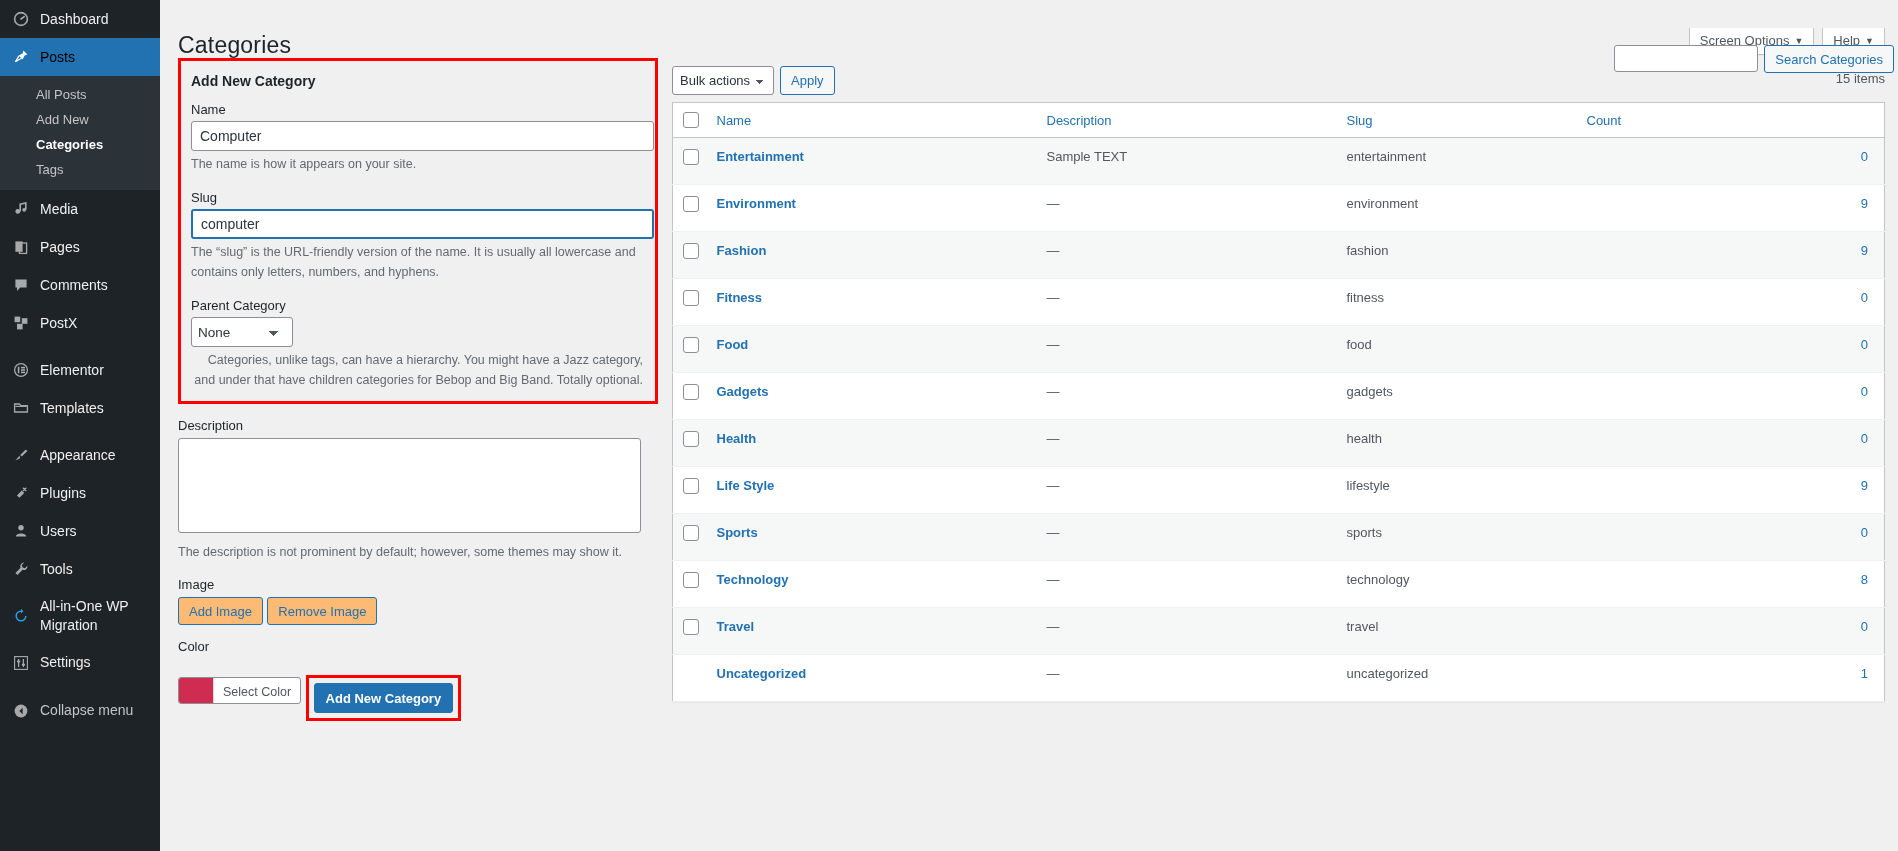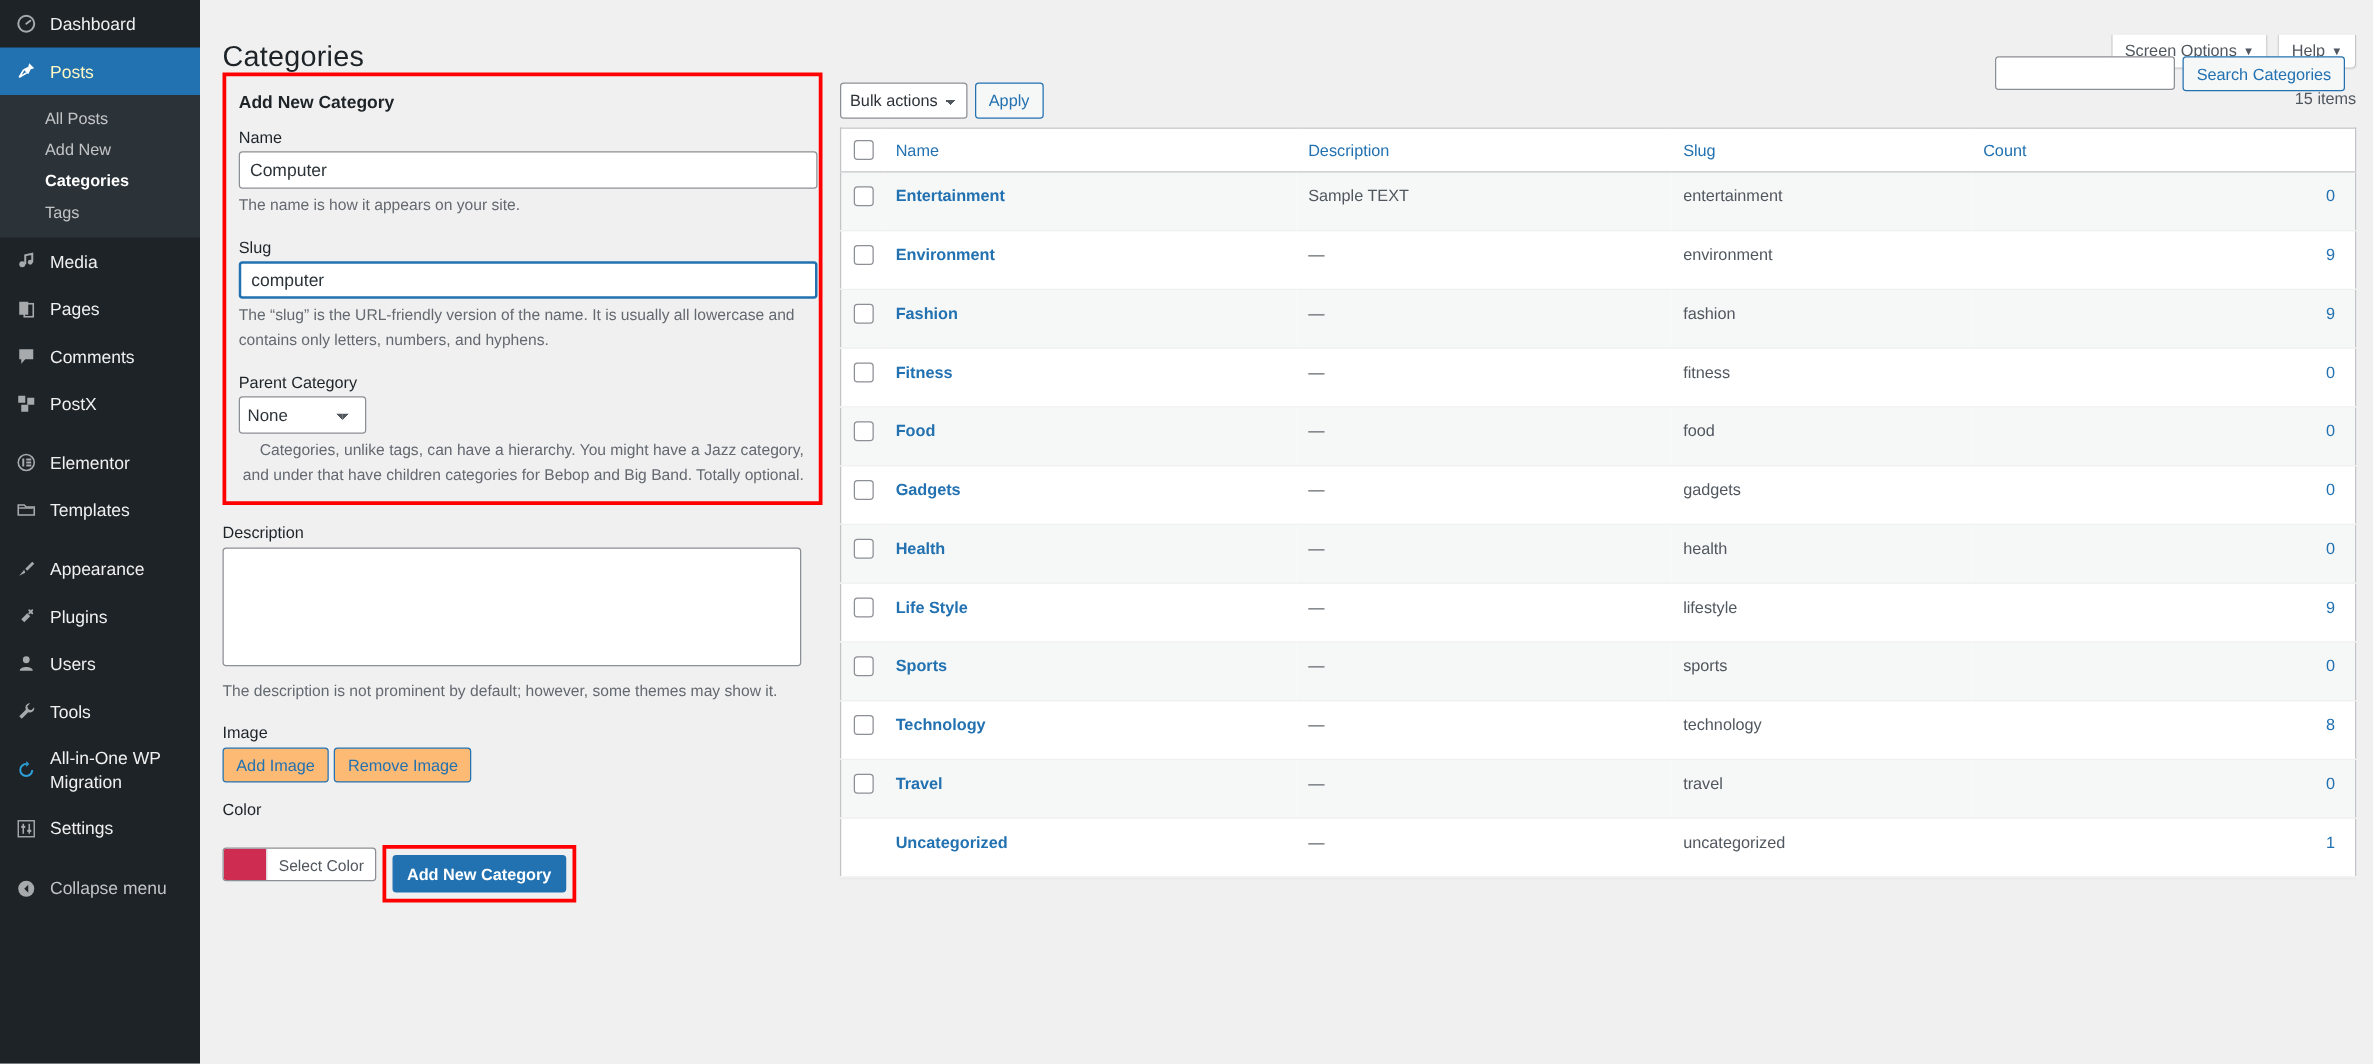--- a/index.html
+++ b/index.html
@@ -30,21 +30,21 @@
     cursor: pointer;
   }
   .menu-item .ico {
     width: 20px; min-width: 20px; height: 20px;
     display: flex; align-items: center; justify-content: center;
     color: #a7aaad;
     font-size: 15px;
   }
   .menu-item.current {
     background: #2271b1;
-    color: #fef9c3;
+    color: #000000;
     position: relative;
   }
   .menu-item.current .ico { color: #fff; }
   .menu-item.current::after {
     content: "";
     position: absolute; right: -8px; top: 50%;
     transform: translateY(-50%);
     border: 8px solid transparent;
     border-right-color: #f0f0f1;
   }
@@ -95,21 +95,21 @@
     padding: 5px 10px 6px 10px;
     font-size: 13px;
     color: #50575e;
     cursor: pointer;
     box-shadow: 0 1px 1px rgba(0,0,0,.04);
   }
   .meta-btn .caret { font-size: 9px; margin-left: 5px; position: relative; top: -1px; }
 
   .search-row {
     position: absolute;
-    top: 45px; right: 22px;
+    top: 45px; right: 4px;
     display: flex; gap: 6px;
   }
   .search-input {
     width: 144px; height: 27px;
     border: 1px solid #8c8f94;
     border-radius: 3px;
     background: #fff;
     padding: 0 8px;
     font-size: 13px;
     font-family: "Liberation Sans", sans-serif;

